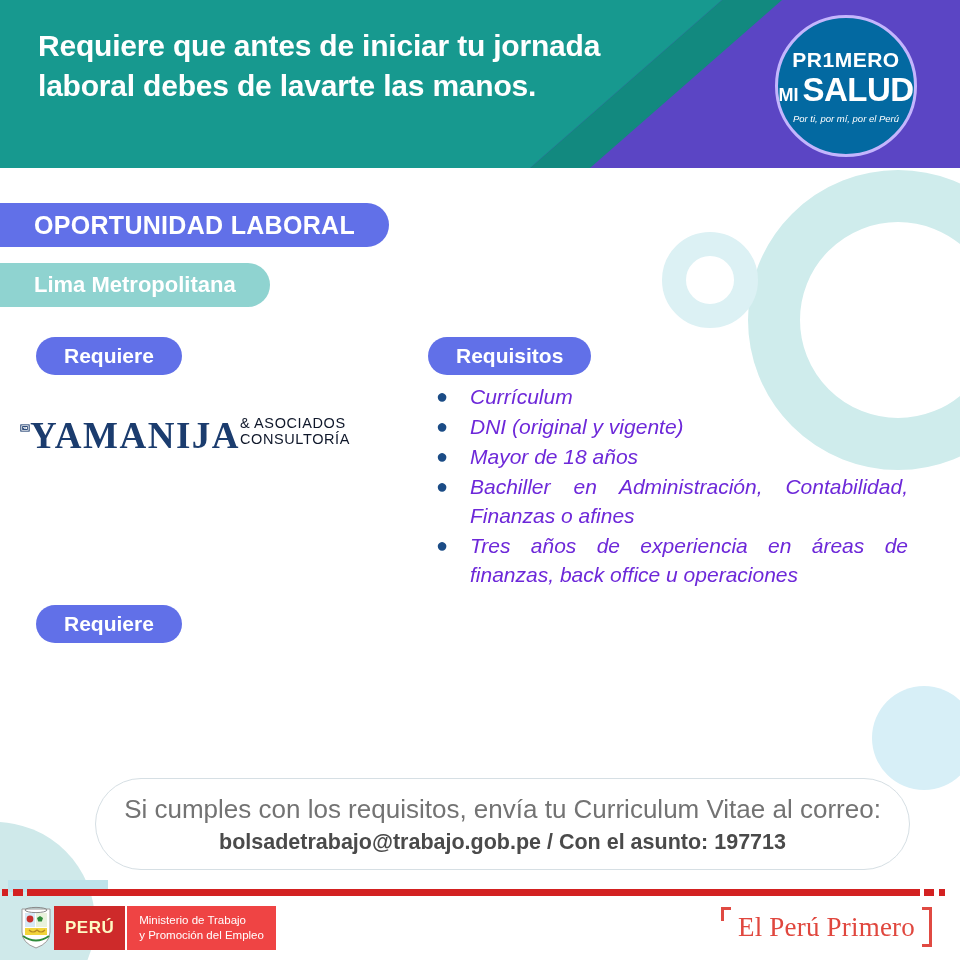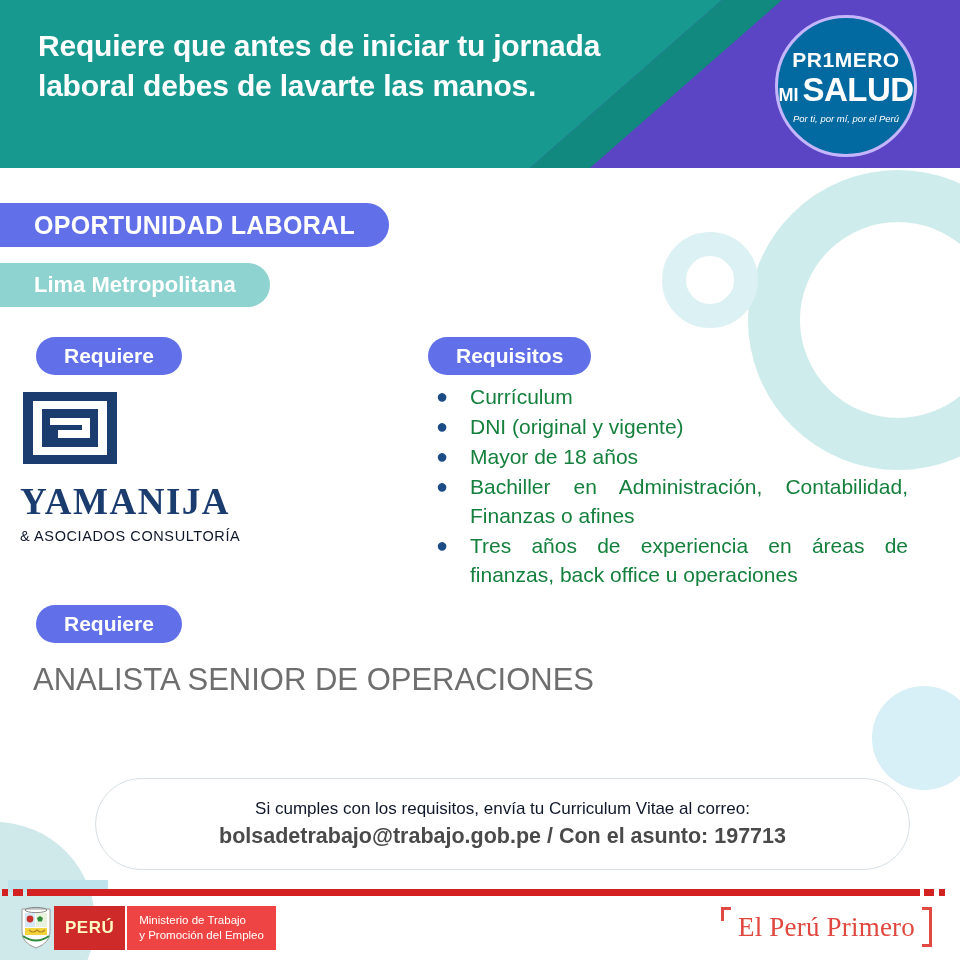--- a/index.html
+++ b/index.html
@@ -130,21 +130,21 @@
     left: 36px; top: 605px;
     height: 38px; padding: 0 28px;
     background: #6170E8;
     font-size: 21px;
   }
 
   
   .company {
     position: absolute; left: 20px; top: 390px;
     width: 330px;
-    display: flex; flex-direction: column; 
+    display: flex; flex-direction: row; align-items: center;
     z-index: 3;
   }
   .logo-mark { width: 100px; height: 76px; }
   .logo-name {
     margin-top: 14px;
     font-size: 37px;
     font-weight: bold;
     color: #1B3C6E;
     letter-spacing: 1.5px;
     font-family: "Liberation Serif", serif;
@@ -168,24 +168,25 @@
   }
   .req-bullet {
     flex: 0 0 42px;
     color: #1B4C86;
     font-size: 20px;
     line-height: 29px;
     padding-left: 8px;
   }
   .req-text {
     flex: 1;
-    color: #15803d;
+    color: #6d28d9;
     font-size: 21px;
     line-height: 29px;
     text-align: justify;
+    font-style: italic;
   }
   .req-text.nojust { text-align: left; }
 
   
   .job-title {
     position: absolute; left: 33px; top: 660px;
     width: 700px;
     color: #6E6E6E;
     font-size: 31px;
     line-height: 1.28;
@@ -197,22 +198,22 @@
     position: absolute; left: 95px; top: 778px;
     width: 815px; height: 92px;
     border: 1.5px solid #D6DFE4;
     border-radius: 46px;
     background: rgba(255,255,255,0.82);
     display: flex; flex-direction: column;
     align-items: center; justify-content: center;
     z-index: 3;
   }
   .contact-line1 {
-    color: #0f172a;
-    font-size: 17px;
+    color: #737373;
+    font-size: 26px;
     margin-bottom: 5px;
   }
   .contact-line2 {
     color: #4A4A4A;
     font-size: 21.5px;
     font-weight: bold;
   }
 
   
   .footer-rule {
@@ -339,21 +340,20 @@
       <span class="req-bullet">●</span>
       <span class="req-text">Bachiller en Administración, Contabilidad, Finanzas o afines</span>
     </li>
     <li class="req-item">
       <span class="req-bullet">●</span>
       <span class="req-text">Tres años de experiencia en áreas de finanzas, back office u operaciones</span>
     </li>
   </ul>
 
   <div class="job-title">
-    <div>ANALISTA SENIOR DE OPERACIONES</div>
   </div>
 
   <div class="contact-box">
     <div class="contact-line1">Si cumples con los requisitos, envía tu Curriculum Vitae al correo:</div>
     <div class="contact-line2">bolsadetrabajo@trabajo.gob.pe / Con el asunto: 197713</div>
   </div>
 
   <div class="footer-rule">
     <div class="rule-d1"></div>
     <div class="rule-d2"></div>

